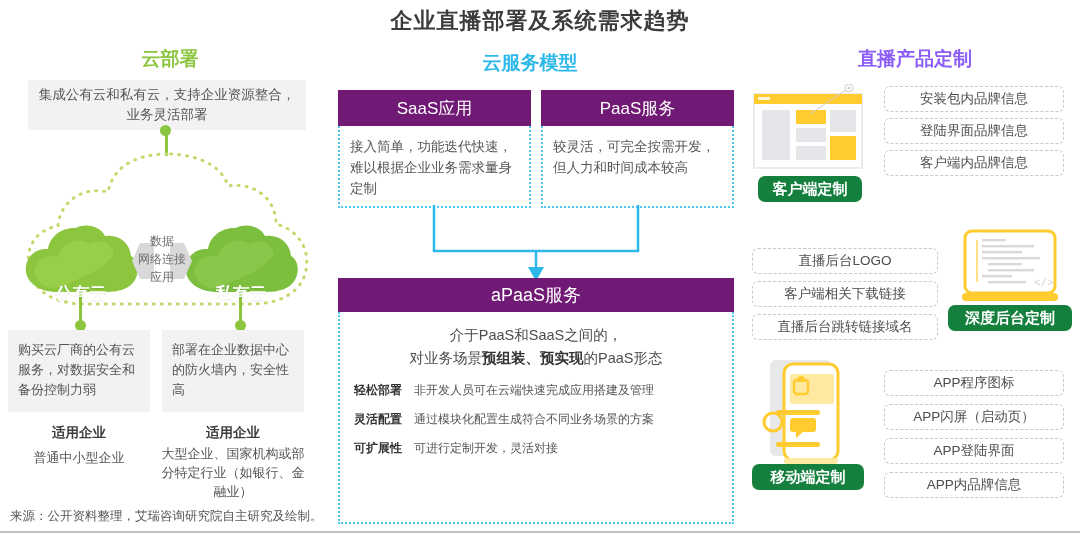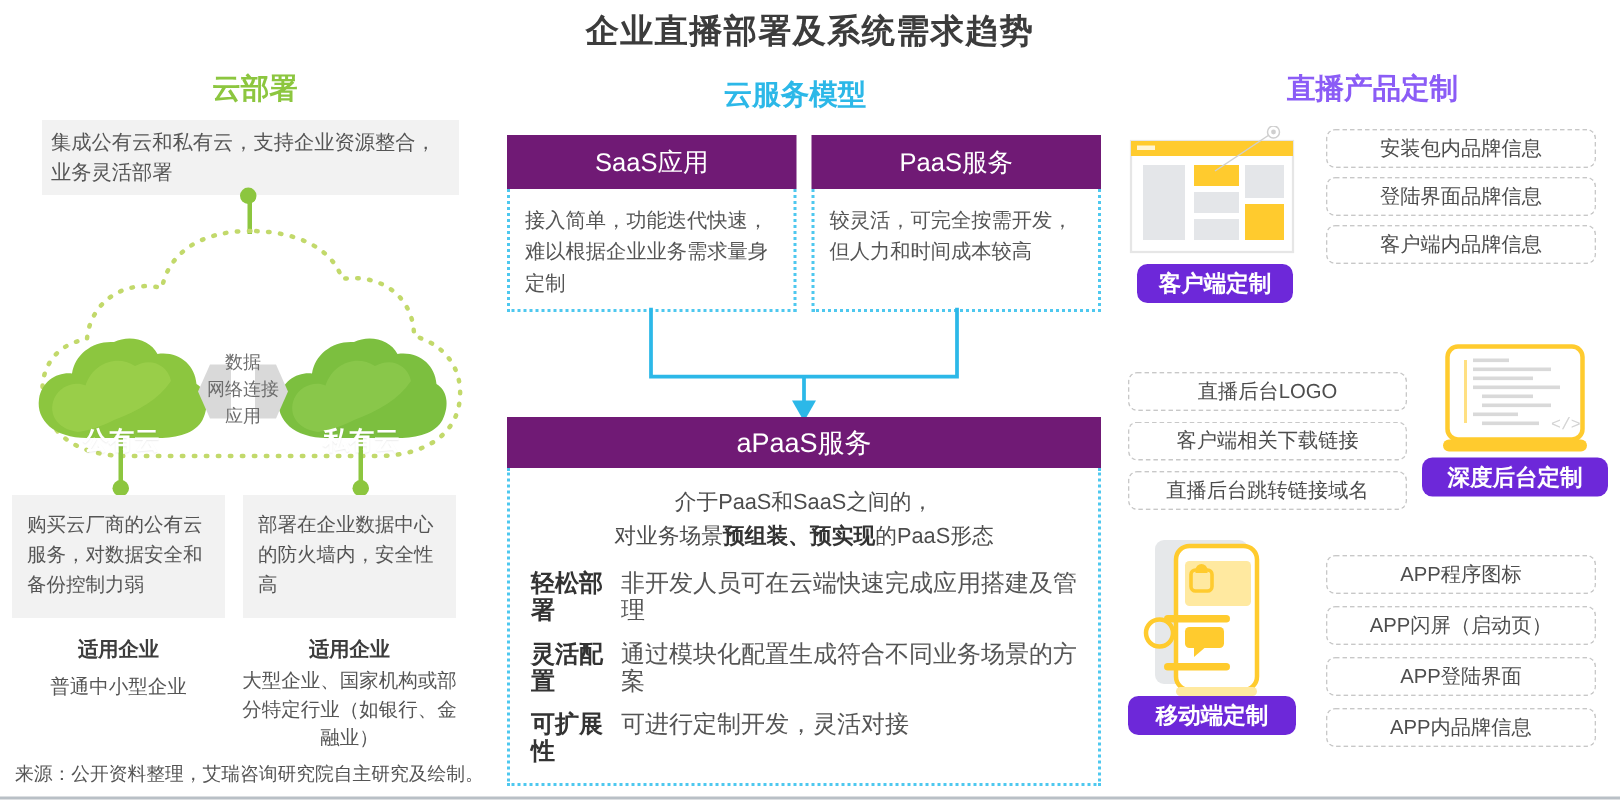--- a/index.html
+++ b/index.html
@@ -19,21 +19,21 @@
 
   
   .col-head{font-size:19px;font-weight:bold;text-align:center;}
   #head-left{left:60px;top:46px;width:220px;color:#8cc63f;}
   #head-mid {left:380px;top:50px;width:300px;color:#2cb8e8;}
   #head-right{left:790px;top:46px;width:250px;color:#8b5cf6;}
 
   
   #left-intro{
     left:28px;top:80px;width:278px;height:50px;background:#f2f2f2;
-    display:flex;align-items:center;justify-content:center;text-align:left;
+    display:flex;align-items:center;justify-content:center;text-align:center;
     font-size:13.5px;line-height:20px;color:#555;padding:0 6px;box-sizing:border-box;
   }
   #stem-top{left:165px;top:130px;width:3px;height:26px;background:#8cc63f;}
   #stem-top-dot{left:160px;top:125px;width:11px;height:11px;border-radius:50%;background:#8cc63f;}
 
   #hybrid-cloud{left:12px;top:148px;width:310px;height:170px;}
   #hybrid-label{
     left:12px;top:190px;width:310px;text-align:center;
     font-size:17px;color:#c9d96a;font-weight:bold;
   }
@@ -92,33 +92,33 @@
   #apaas{left:338px;top:278px;width:396px;}
   #apaas .svc-head{font-size:18px;height:34px;}
   #apaas-body{
     background:#fff;border:2px dotted #4ec8ef;border-top:none;
     box-sizing:border-box;padding:12px 14px 10px 14px;height:212px;
   }
   #apaas-lead{
     text-align:center;font-size:14.5px;line-height:23px;color:#4d4d4d;
   }
   #apaas-lead b{color:#333;}
-  .feat{display:flex;margin-top:11px;font-size:16px;line-height:18px;}
+  .feat{display:flex;margin-top:11px;font-size:12px;line-height:18px;}
   .feat .k{font-weight:bold;color:#333;width:60px;flex:0 0 60px;}
   .feat .v{color:#555;}
   #connector{left:338px;top:205px;width:396px;height:76px;}
 
   
   .pill{
     border:1px dashed #c8c8c8;border-radius:6px;background:#fff;
     height:24px;display:flex;align-items:center;justify-content:center;
     font-size:13.5px;color:#4d4d4d;
   }
   .badge{
-    background:#6d28d9;border-radius:7px;color:#fff;font-weight:bold;
+    background:#15803d;border-radius:7px;color:#fff;font-weight:bold;
     font-size:15px;display:flex;align-items:center;justify-content:center;
     height:26px;
   }
 
   #win-mock{left:752px;top:84px;width:112px;height:94px;}
   #badge-client{left:758px;top:176px;width:104px;}
   #list-client{left:884px;top:86px;width:180px;}
   #list-client .pill{margin-bottom:6px;}
 
   #list-backend{left:752px;top:248px;width:186px;}

